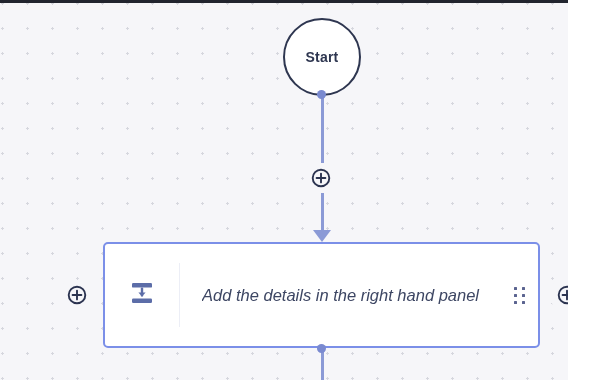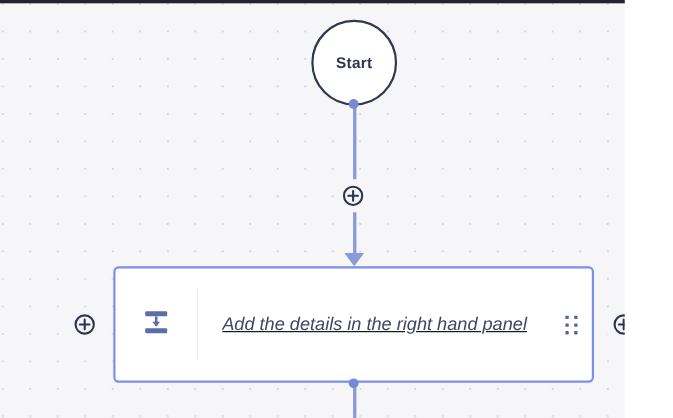--- a/index.html
+++ b/index.html
@@ -116,21 +116,20 @@
     width: 437px;
     height: 106px;
     box-sizing: border-box;
     background: #ffffff;
     border: 2px solid #7b8fe8;
     border-radius: 5px;
     display: flex;
     align-items: center;
     z-index: 15;
     cursor: pointer;
-    text-decoration: underline;
   }
 
   .card-icon-zone {
     width: 74px;
     display: flex;
     align-items: center;
     justify-content: center;
     flex: none;
   }
   .card-divider {

